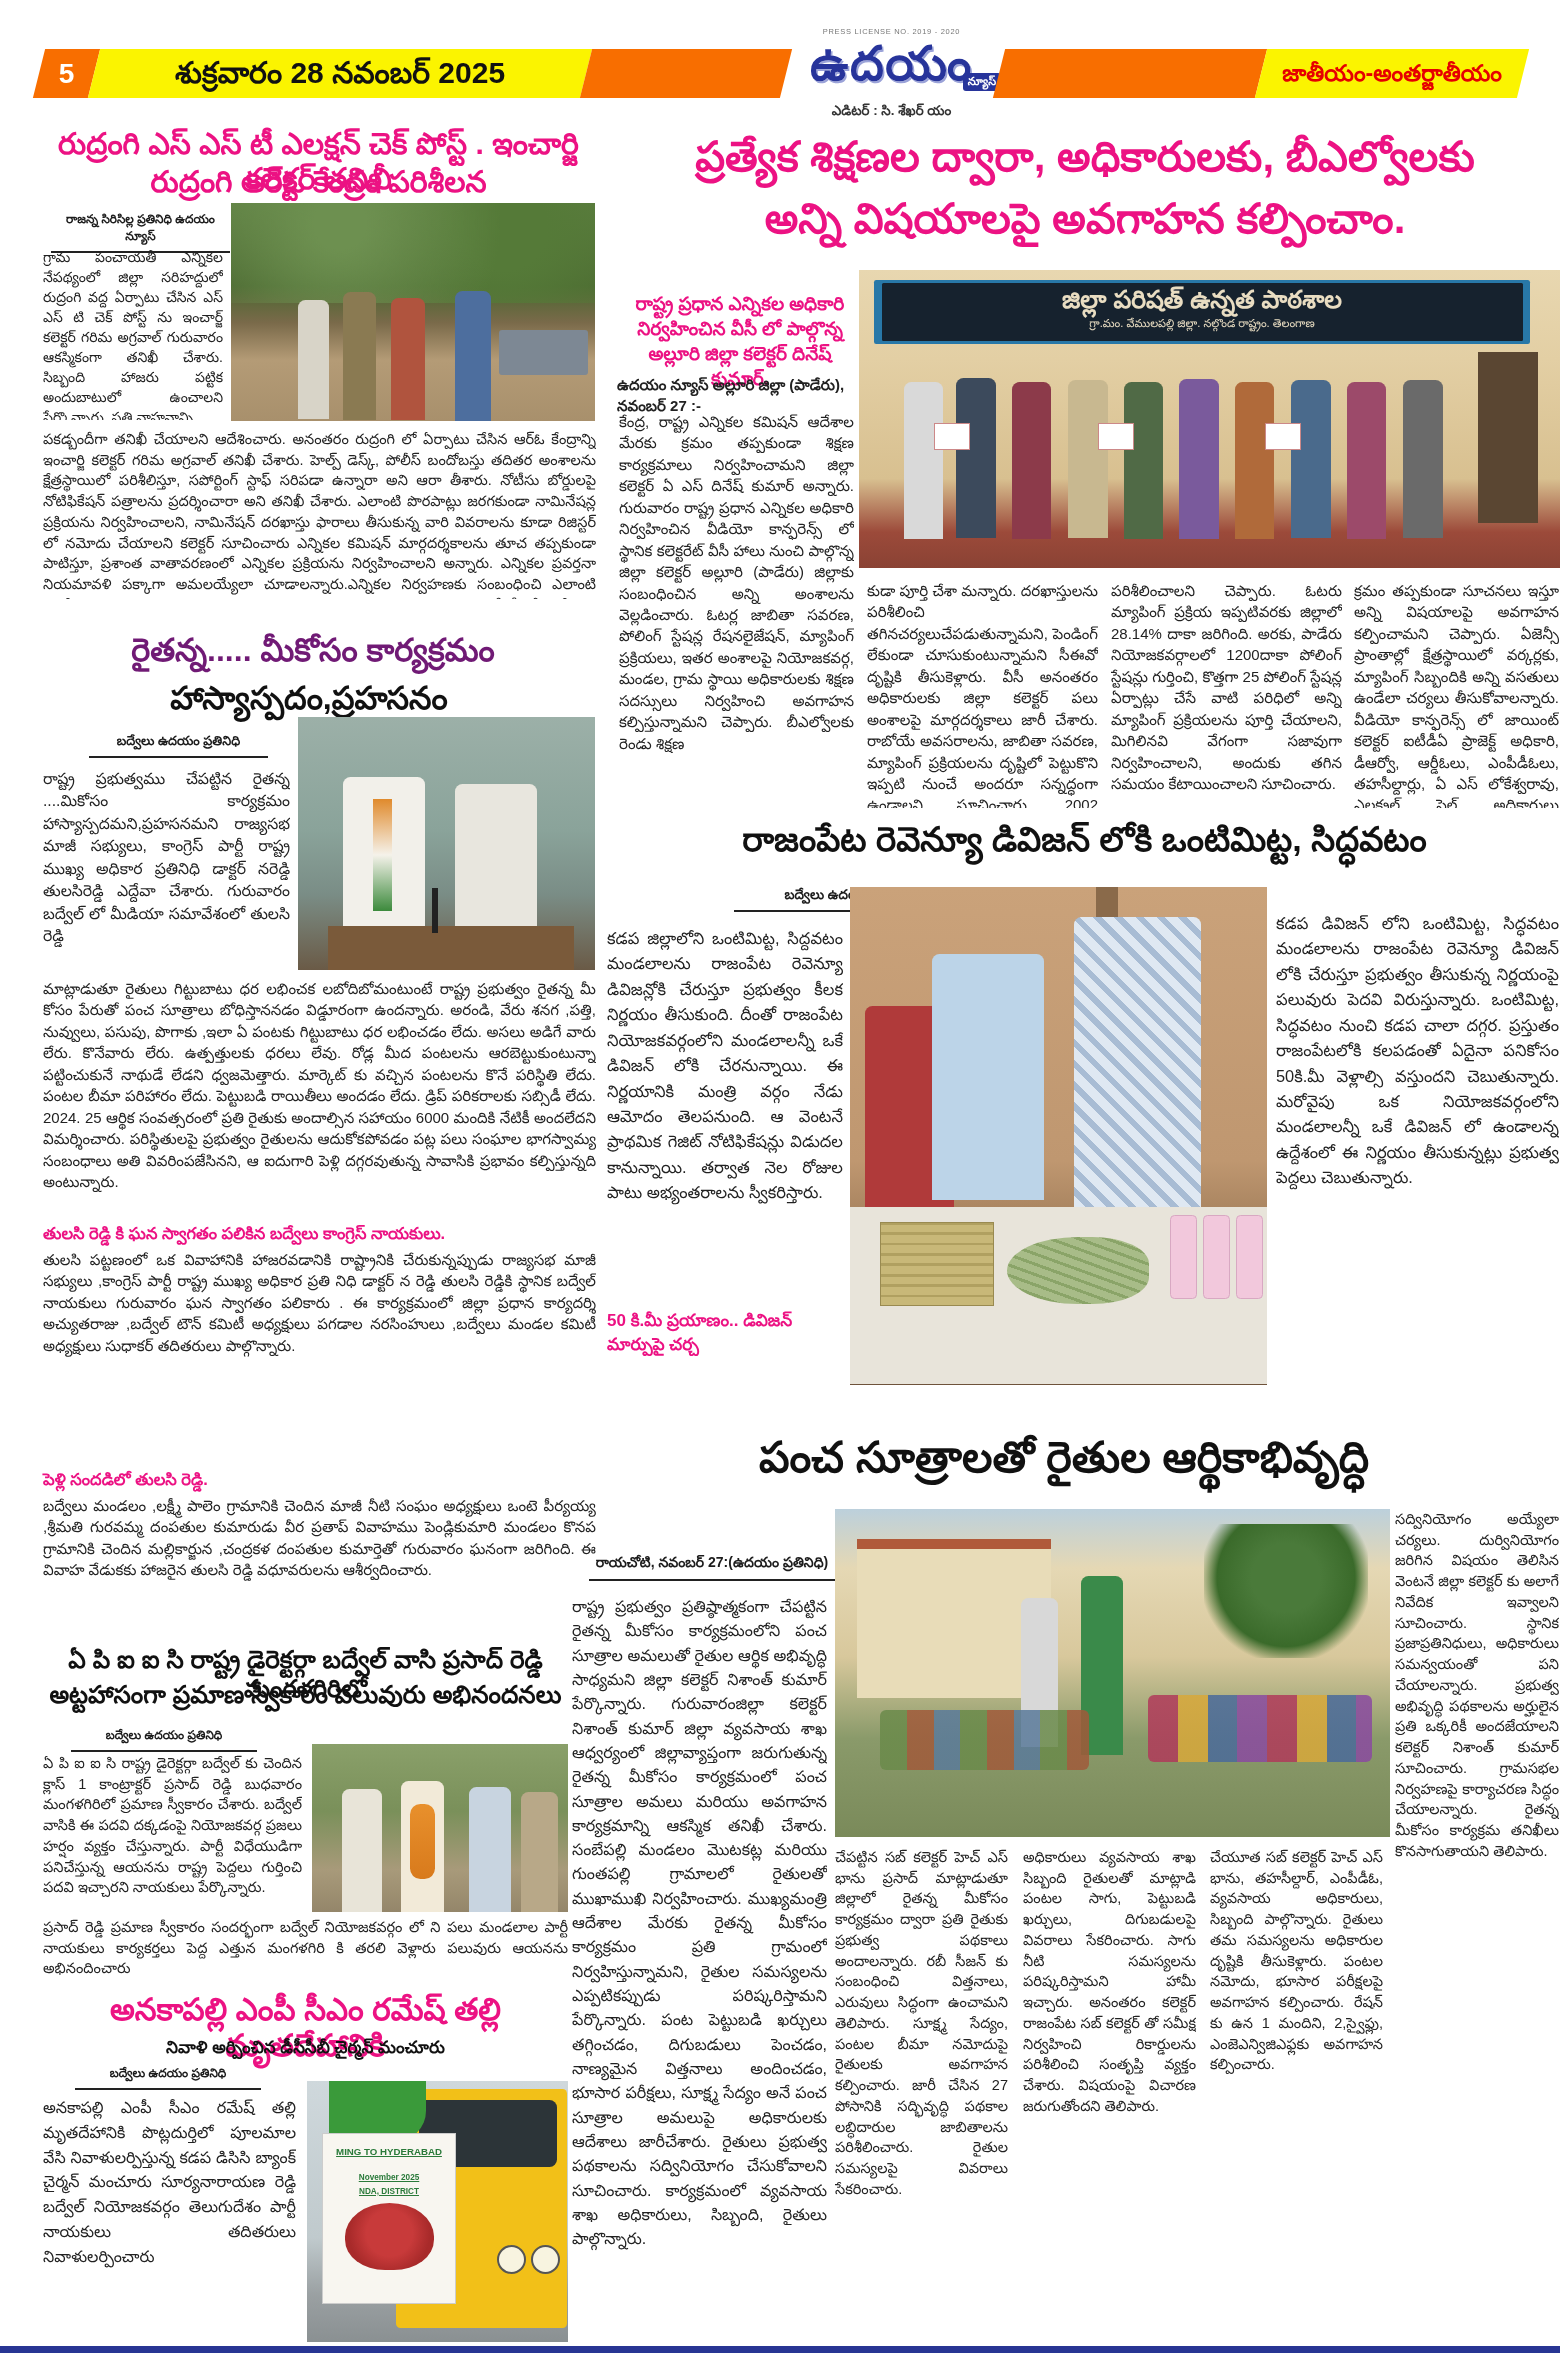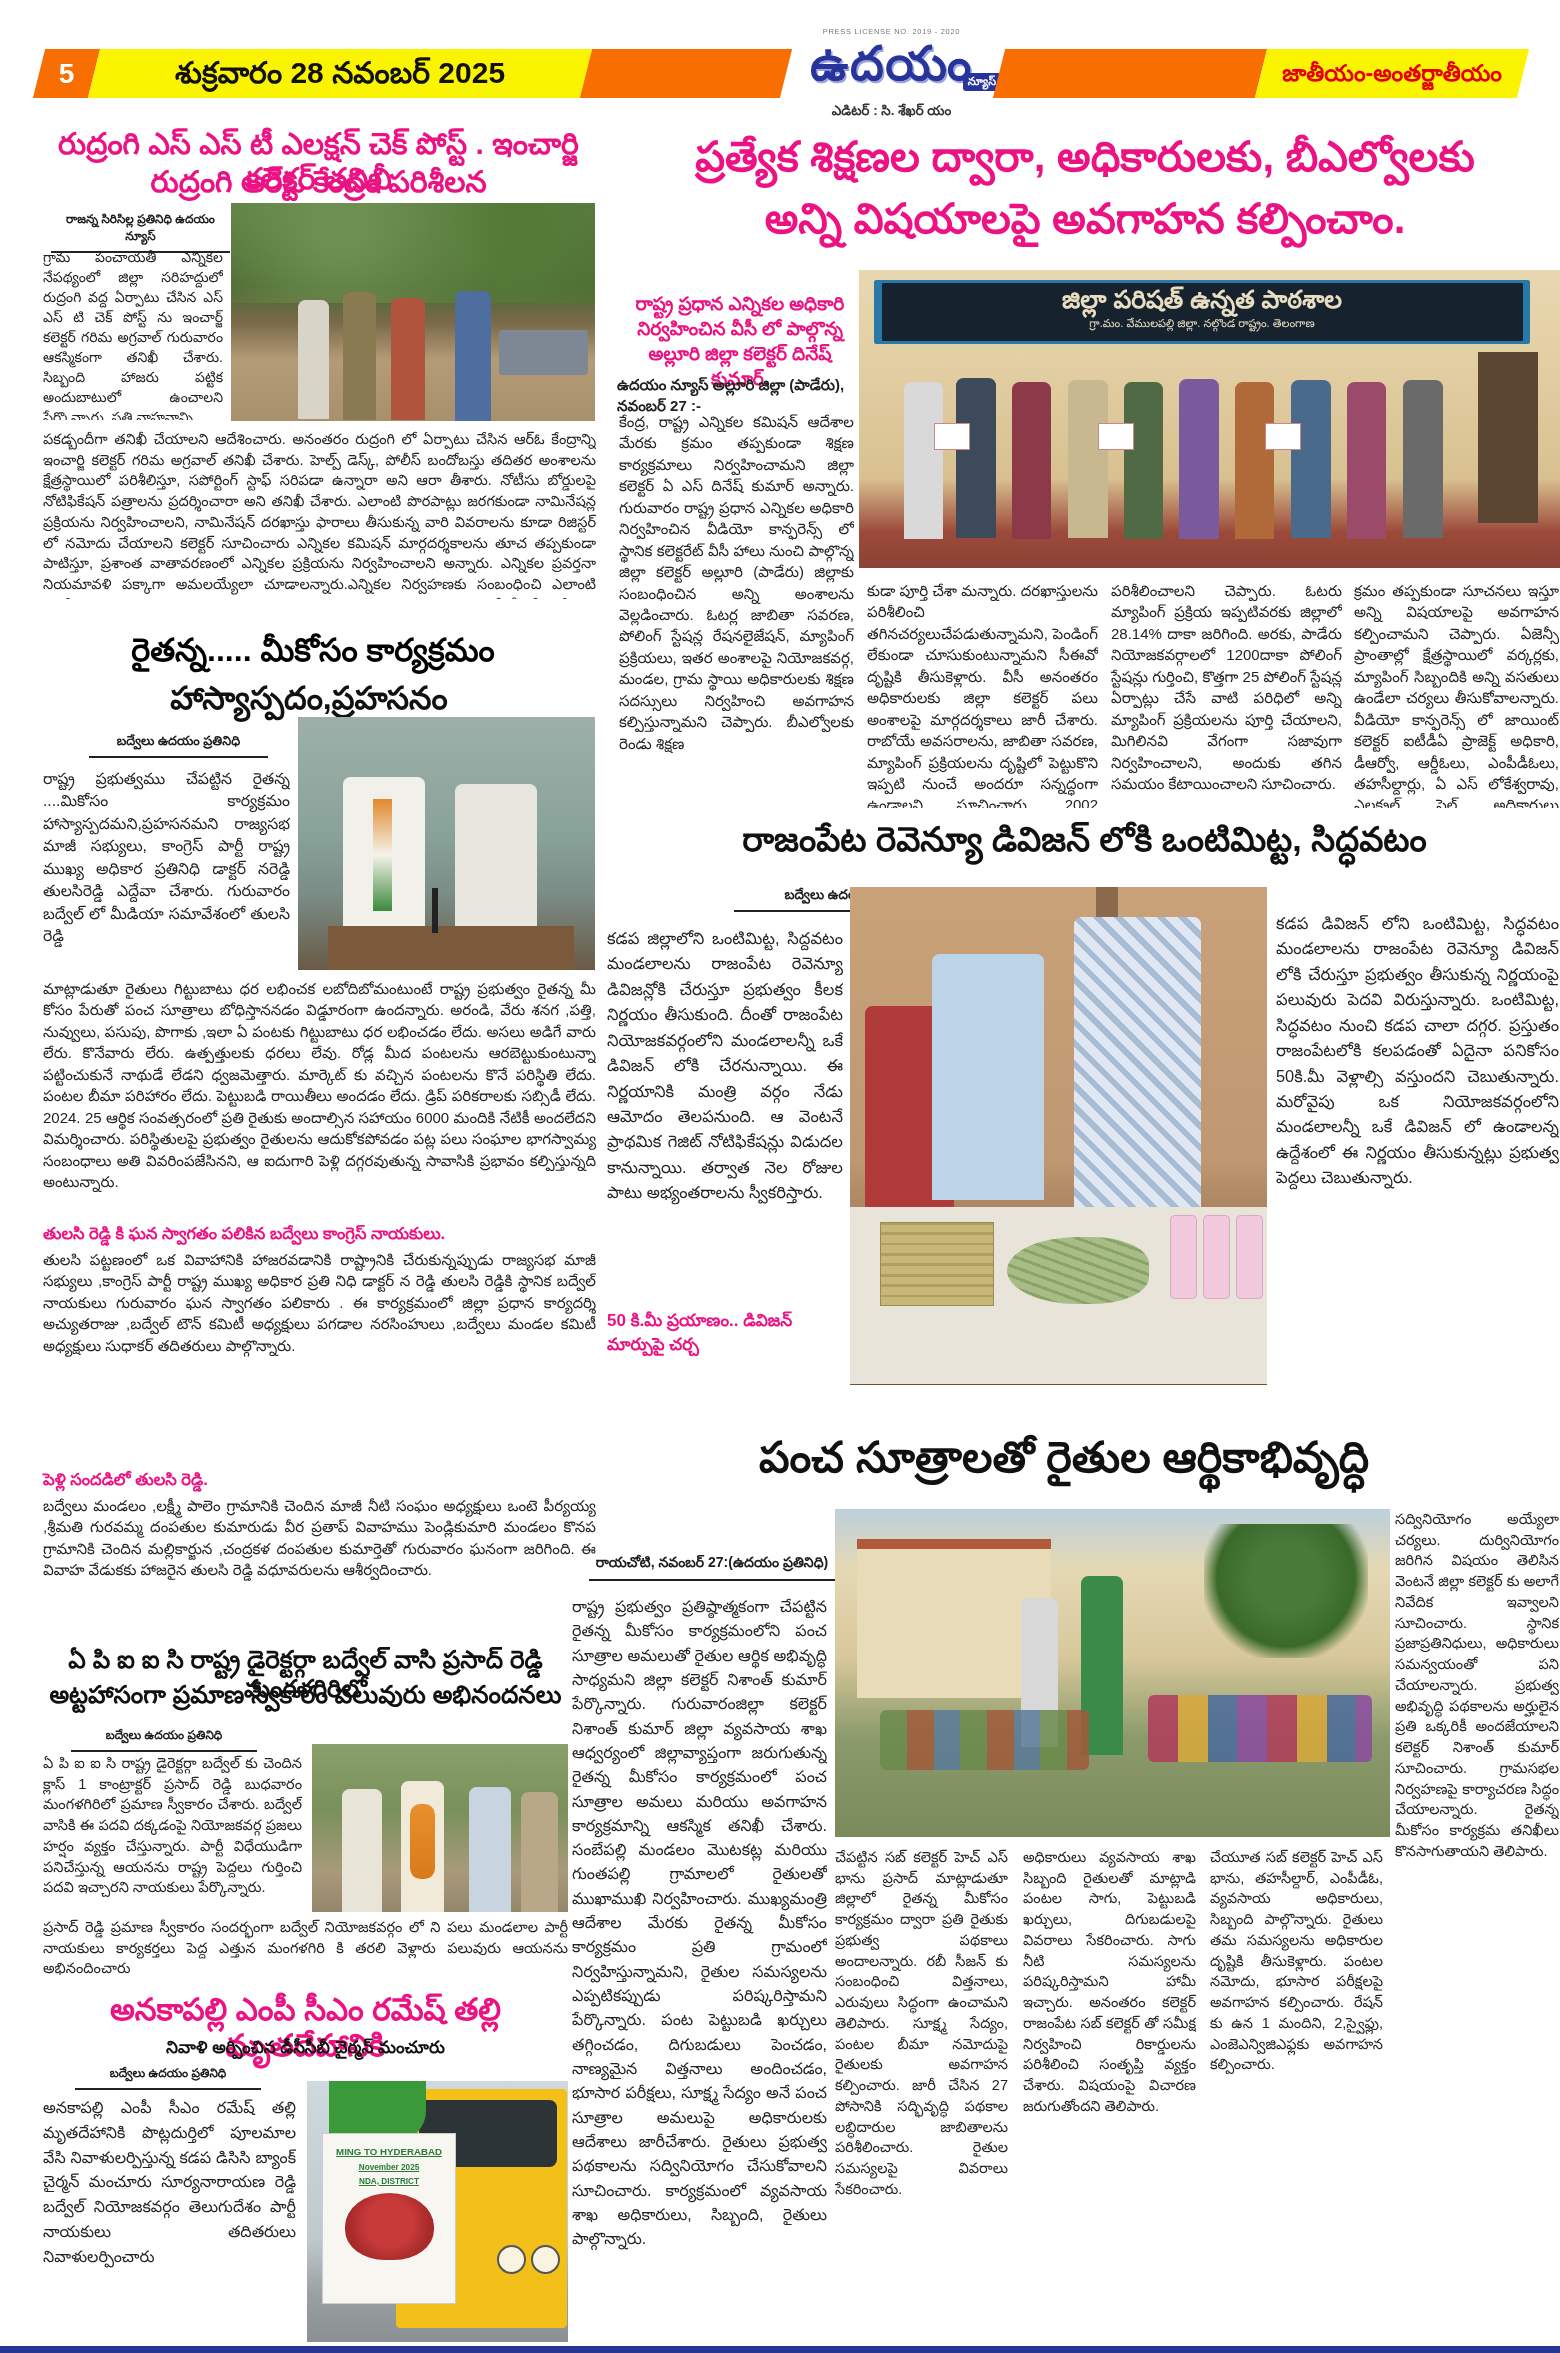--- a/index.html
+++ b/index.html
@@ -78,21 +78,21 @@
     <div class="person" style="left:544px;top:110px;width:40px;height:158px;background:#6a6a6a;"></div>
     <div class="abs" style="left:75px;top:153px;width:34px;height:25px;background:#fff;border:0.7px solid #c88;"></div>
     <div class="abs" style="left:239px;top:153px;width:34px;height:25px;background:#fff;border:0.7px solid #c88;"></div>
     <div class="abs" style="left:406px;top:153px;width:34px;height:25px;background:#fff;border:0.7px solid #c88;"></div>
   </div>
   <div class="abs body" style="left:619px;top:411px;width:235px;height:397px;font-size:15px;">కేంద్ర, రాష్ట్ర ఎన్నికల కమిషన్ ఆదేశాల మేరకు క్రమం తప్పకుండా శిక్షణ కార్యక్రమాలు నిర్వహించామని జిల్లా కలెక్టర్ ఏ ఎస్ దినేష్ కుమార్ అన్నారు. గురువారం రాష్ట్ర ప్రధాన ఎన్నికల అధికారి నిర్వహించిన వీడియో కాన్ఫరెన్స్ లో స్థానిక కలెక్టరేట్ వీసీ హాలు నుంచి పాల్గొన్న జిల్లా కలెక్టర్ అల్లూరి (పాడేరు) జిల్లాకు సంబంధించిన అన్ని అంశాలను వెల్లడించారు. ఓటర్ల జాబితా సవరణ, పోలింగ్ స్టేషన్ల రేషనలైజేషన్, మ్యాపింగ్ ప్రక్రియలు, ఇతర అంశాలపై నియోజకవర్గ, మండల, గ్రామ స్థాయి అధికారులకు శిక్షణ సదస్సులు నిర్వహించి అవగాహన కల్పిస్తున్నామని చెప్పారు. బీఎల్వోలకు రెండు శిక్షణ</div>
   <div class="abs body" style="left:867px;top:580px;width:231px;height:228px;font-size:15px;">కుడా పూర్తి చేశా మన్నారు. దరఖాస్తులను పరిశీలించి తగినచర్యలుచేపడుతున్నామని, పెండింగ్ లేకుండా చూసుకుంటున్నామని సీఈవో దృష్టికి తీసుకెళ్లారు. వీసీ అనంతరం అధికారులకు జిల్లా కలెక్టర్ పలు అంశాలపై మార్గదర్శకాలు జారీ చేశారు. రాబోయే అవసరాలను, జాబితా సవరణ, మ్యాపింగ్ ప్రక్రియలను దృష్టిలో పెట్టుకొని ఇప్పటి నుంచే అందరూ సన్నద్ధంగా ఉండాలని సూచించారు. 2002 జాబితాను 2025 ఓటర్ల జాబితాతో సరిచూసి</div>
   <div class="abs body" style="left:1111px;top:580px;width:231px;height:228px;font-size:15px;">పరిశీలించాలని చెప్పారు. ఓటరు మ్యాపింగ్ ప్రక్రియ ఇప్పటివరకు జిల్లాలో 28.14% దాకా జరిగింది. అరకు, పాడేరు నియోజకవర్గాలలో 1200దాకా పోలింగ్ స్టేషన్లు గుర్తించి, కొత్తగా 25 పోలింగ్ స్టేషన్ల ఏర్పాట్లు చేసే వాటి పరిధిలో అన్ని మ్యాపింగ్ ప్రక్రియలను పూర్తి చేయాలని, మిగిలినవి వేగంగా సజావుగా నిర్వహించాలని, అందుకు తగిన సమయం కేటాయించాలని సూచించారు.</div>
   <div class="abs body" style="left:1354px;top:580px;width:205px;height:228px;font-size:15px;">క్రమం తప్పకుండా సూచనలు ఇస్తూ అన్ని విషయాలపై అవగాహన కల్పించామని చెప్పారు. ఏజెన్సీ ప్రాంతాల్లో క్షేత్రస్థాయిలో వర్కర్లకు, మ్యాపింగ్ సిబ్బందికి అన్ని వసతులు ఉండేలా చర్యలు తీసుకోవాలన్నారు. వీడియో కాన్ఫరెన్స్ లో జాయింట్ కలెక్టర్ ఐటీడీఏ ప్రాజెక్ట్ అధికారి, డీఆర్వో, ఆర్డీఓలు, ఎంపీడీఓలు, తహసీల్దార్లు, ఏ ఎస్ లోకేశ్వరావు, ఎలక్ట్రల్ సెల్ అధికారులు పాల్గొన్నారు.</div>
 
-  <div class="abs headline" style="left:52px;top:632px;width:522px;font-size:32px;color:#000000;">రైతన్న..... మీకోసం కార్యక్రమం</div>
+  <div class="abs headline" style="left:52px;top:632px;width:522px;font-size:32px;color:#701a75;">రైతన్న..... మీకోసం కార్యక్రమం</div>
   <div class="abs headline" style="left:48px;top:680px;width:522px;font-size:32px;color:#111;">హాస్యాస్పదం,ప్రహసనం</div>
   <div class="abs byline" style="left:89px;top:734px;width:179px;font-size:12.7px;">బద్వేలు ఉదయం ప్రతినిధి</div>
   <div class="photo" style="left:298px;top:717px;width:297px;height:253px;background:linear-gradient(180deg,#9cb0a8 0%,#8aa39a 45%,#7a8d86 70%,#6a5a46 100%);">
     <div class="person" style="left:45px;top:60px;width:82px;height:164px;background:#f2f0ea;"></div>
     <div class="abs" style="left:75px;top:82px;width:19.4px;height:112px;background:linear-gradient(180deg,#e08a2c 0%,#f5f2ea 50%,#3c8a3c 100%);"></div>
     <div class="person" style="left:157px;top:67px;width:82px;height:157px;background:#e8e6de;"></div>
     <div class="abs" style="left:30px;top:209px;width:246px;height:45px;background:#7a5a3a;"></div>
     <div class="abs" style="left:134px;top:171px;width:6px;height:45px;background:#222;"></div>
   </div>
   <div class="abs body" style="left:43px;top:768px;width:247px;height:203px;font-size:15.7px;">రాష్ట్ర ప్రభుత్వము చేపట్టిన రైతన్న ....మికోసం కార్యక్రమం హాస్యాస్పదమని,ప్రహసనమని రాజ్యసభ మాజీ సభ్యులు, కాంగ్రెస్ పార్టీ రాష్ట్ర ముఖ్య అధికార ప్రతినిధి డాక్టర్ నరెడ్డి తులసిరెడ్డి ఎద్దేవా చేశారు. గురువారం బద్వేల్ లో మీడియా సమావేశంలో తులసి రెడ్డి</div>
@@ -153,21 +153,21 @@
   <div class="abs headline" style="left:119px;top:2038px;width:373px;font-size:17px;color:#111;">నివాళి అర్పించిన డీసీసీబీ చైర్మన్ మంచూరు</div>
   <div class="abs byline" style="left:75px;top:2066px;width:186px;font-size:12px;">బద్వేలు ఉదయం ప్రతినిధి</div>
   <div class="photo" style="left:307px;top:2081px;width:261px;height:261px;background:linear-gradient(180deg,#cfd8dc 0%,#c0cacd 60%,#9aa0a2 82%,#8a9092 100%);">
     <div class="abs" style="left:89px;top:7.5px;width:171px;height:239px;background:#f2c018;border-radius:13.4px 4.5px 4.5px 4.5px;"></div>
     <div class="abs" style="left:112px;top:18.6px;width:138px;height:67px;background:#2c3438;border-radius:7.5px;"></div>
     <div class="abs" style="left:190px;top:164px;width:25px;height:25px;background:#f8f4e0;border:2.2px solid #555;border-radius:50%;"></div>
     <div class="abs" style="left:224px;top:164px;width:25px;height:25px;background:#f8f4e0;border:2.2px solid #555;border-radius:50%;"></div>
     <div class="abs" style="left:22.4px;top:0;width:97px;height:60px;background:#3a9a3a;border-radius:0 0 30px 7.5px;"></div>
     <div class="abs" style="left:15px;top:52px;width:134px;height:171px;background:#f8f6f0;border:1.5px solid #ccc;padding:12px 6px;box-sizing:border-box;color:#2a7a3a;font-weight:bold;text-align:center;text-decoration:underline;">
       <div style="font-size:9.7px;">MING TO HYDERABAD</div>
-      <div style="font-size:8.2px;margin-top:6px;">November 2025</div>
+      <div style="font-size:8.2px;margin-top:16px;">November 2025</div>
       <div style="font-size:8.2px;margin-top:4.5px;">NDA, DISTRICT</div>
       <div style="margin-top:7.5px;width:89px;height:67px;margin-left:auto;margin-right:auto;background:radial-gradient(circle at 50% 45%,#c83a3a 40%,#a82a2a 70%);border-radius:50% 50% 45% 45%;"></div>
     </div>
   </div>
   <div class="abs body" style="left:43px;top:2096px;width:253px;height:246px;font-size:16px;line-height:1.55;">అనకాపల్లి ఎంపీ సీఎం రమేష్ తల్లి మృతదేహానికి పొట్లదుర్తిలో పూలమాల వేసి నివాళులర్పిస్తున్న కడప డిసిసి బ్యాంక్ చైర్మన్ మంచూరు సూర్యనారాయణ రెడ్డి బద్వేల్ నియోజకవర్గం తెలుగుదేశం పార్టీ నాయకులు తదితరులు నివాళులర్పించారు</div>
 
   <div class="abs" style="left:0;top:2346px;width:1561px;height:7.5px;background:#283593;"></div>
 
 </div>
 

